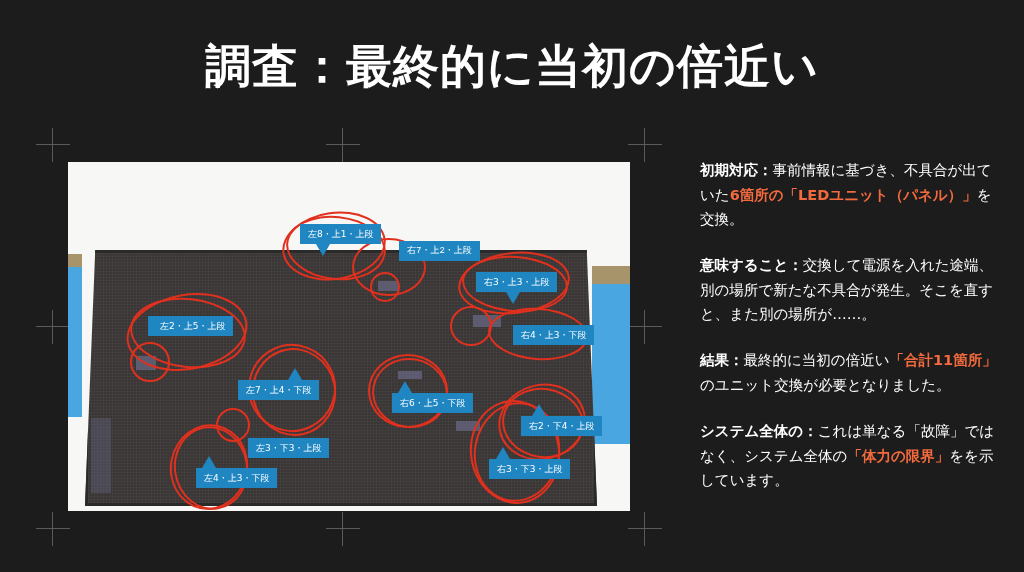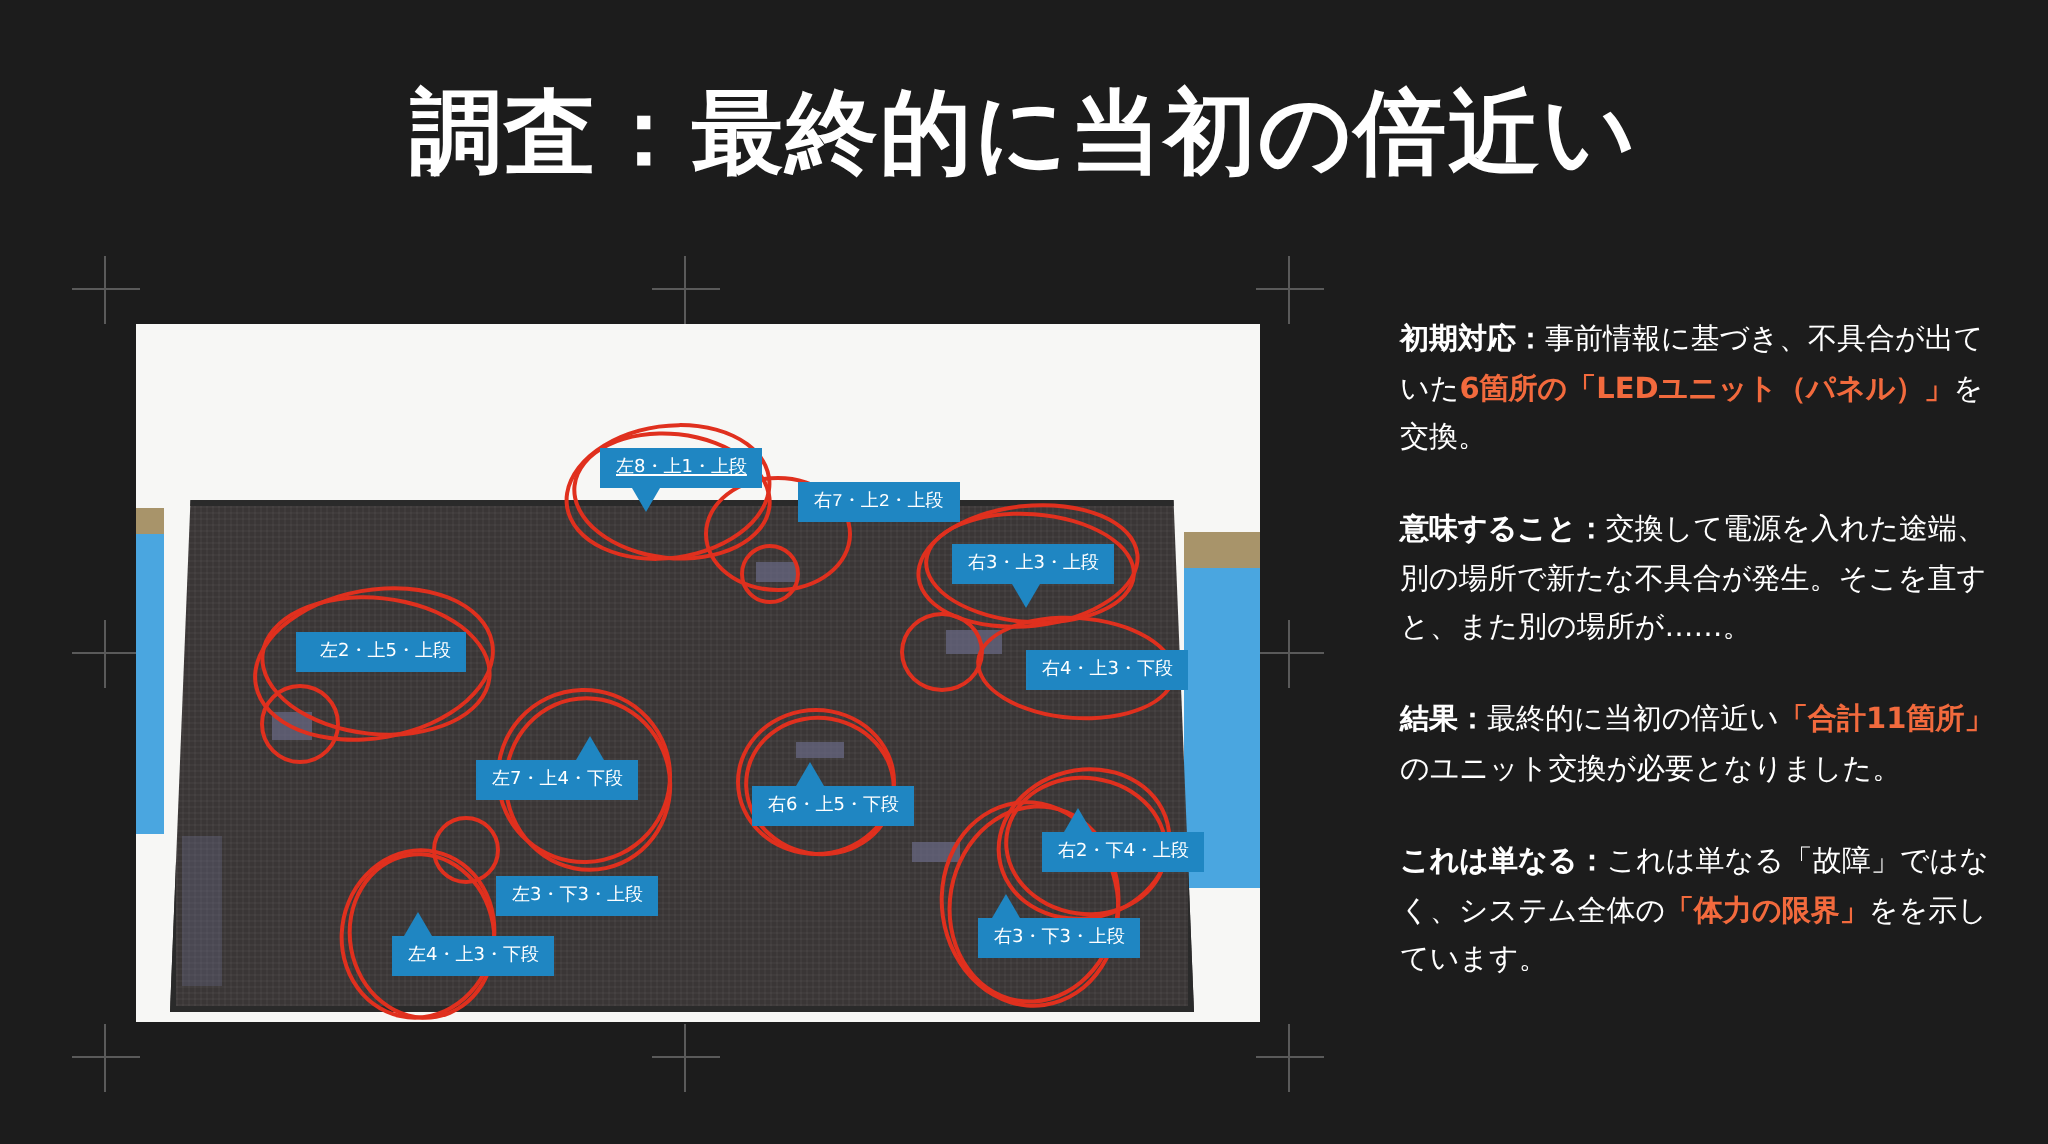--- a/index.html
+++ b/index.html
@@ -108,36 +108,36 @@
   <div class="ring" style="left:300px;top:192px;width:76px;height:70px;"></div>
   <div class="ring" style="left:304px;top:196px;width:72px;height:66px;transform:rotate(10deg);"></div>
   <div class="ring" style="left:148px;top:246px;width:30px;height:30px;"></div>
   <div class="ring" style="left:102px;top:262px;width:74px;height:82px;transform:rotate(12deg);"></div>
   <div class="ring" style="left:106px;top:264px;width:70px;height:80px;transform:rotate(-10deg);"></div>
   <div class="ring" style="left:402px;top:238px;width:86px;height:100px;transform:rotate(-8deg);"></div>
   <div class="ring" style="left:406px;top:240px;width:82px;height:96px;transform:rotate(10deg);"></div>
   <div class="ring" style="left:430px;top:222px;width:84px;height:72px;transform:rotate(-14deg);"></div>
   <div class="ring" style="left:434px;top:226px;width:78px;height:66px;transform:rotate(8deg);"></div>
 
-  <div class="label" style="left:232px;top:62px;text-decoration:underline;">左8・上1・上段</div>
+  <div class="label" style="left:232px;top:62px;">左8・上1・上段</div>
   <div class="tail down" style="left:248px;top:82px;"></div>
 
   <div class="label" style="left:331px;top:79px;font-family:Liberation Mono, monospace;">右7・上2・上段</div>
 
   <div class="label" style="left:408px;top:110px;">右3・上3・上段</div>
   <div class="tail down" style="left:438px;top:130px;"></div>
 
   <div class="label" style="left:80px;top:154px;padding-left:12px;">左2・上5・上段</div>
 
   <div class="label" style="left:445px;top:163px;">右4・上3・下段</div>
 
   <div class="label" style="left:170px;top:218px;">左7・上4・下段</div>
   <div class="tail up" style="left:220px;top:206px;"></div>
 
-  <div class="label" style="left:308px;top:231px;">右6・上5・下段</div>
+  <div class="label" style="left:324px;top:231px;">右6・上5・下段</div>
   <div class="tail up" style="left:330px;top:219px;"></div>
 
   <div class="label" style="left:453px;top:254px;">右2・下4・上段</div>
   <div class="tail up" style="left:464px;top:242px;"></div>
 
   <div class="label" style="left:180px;top:276px;">左3・下3・上段</div>
 
   <div class="label" style="left:128px;top:306px;">左4・上3・下段</div>
   <div class="tail up" style="left:134px;top:294px;"></div>
 
@@ -149,15 +149,15 @@
   <div class="para">
     <span class="lead">初期対応：</span><span>事前情報に基づき、不具合が出ていた</span><span class="hl">6箇所の「LEDユニット（パネル）」</span><span>を交換。</span>
   </div>
   <div class="para">
     <span class="lead">意味すること：</span><span>交換して電源を入れた途端、別の場所で新たな不具合が発生。そこを直すと、また別の場所が……。</span>
   </div>
   <div class="para">
     <span class="lead">結果：</span><span>最終的に当初の倍近い</span><span class="hl">「合計11箇所」</span><span>のユニット交換が必要となりました。</span>
   </div>
   <div class="para">
-    <span class="lead">これは単なる：</span><span>これは単なる「故障」ではなく、システム全体の</span><span class="hl">「体力の限界」</span><span>をを示しています。</span>
+    <span class="lead">システム全体の：</span><span>これは単なる「故障」ではなく、システム全体の</span><span class="hl">「体力の限界」</span><span>をを示しています。</span>
   </div>
 </div>
 
 </body></html>

